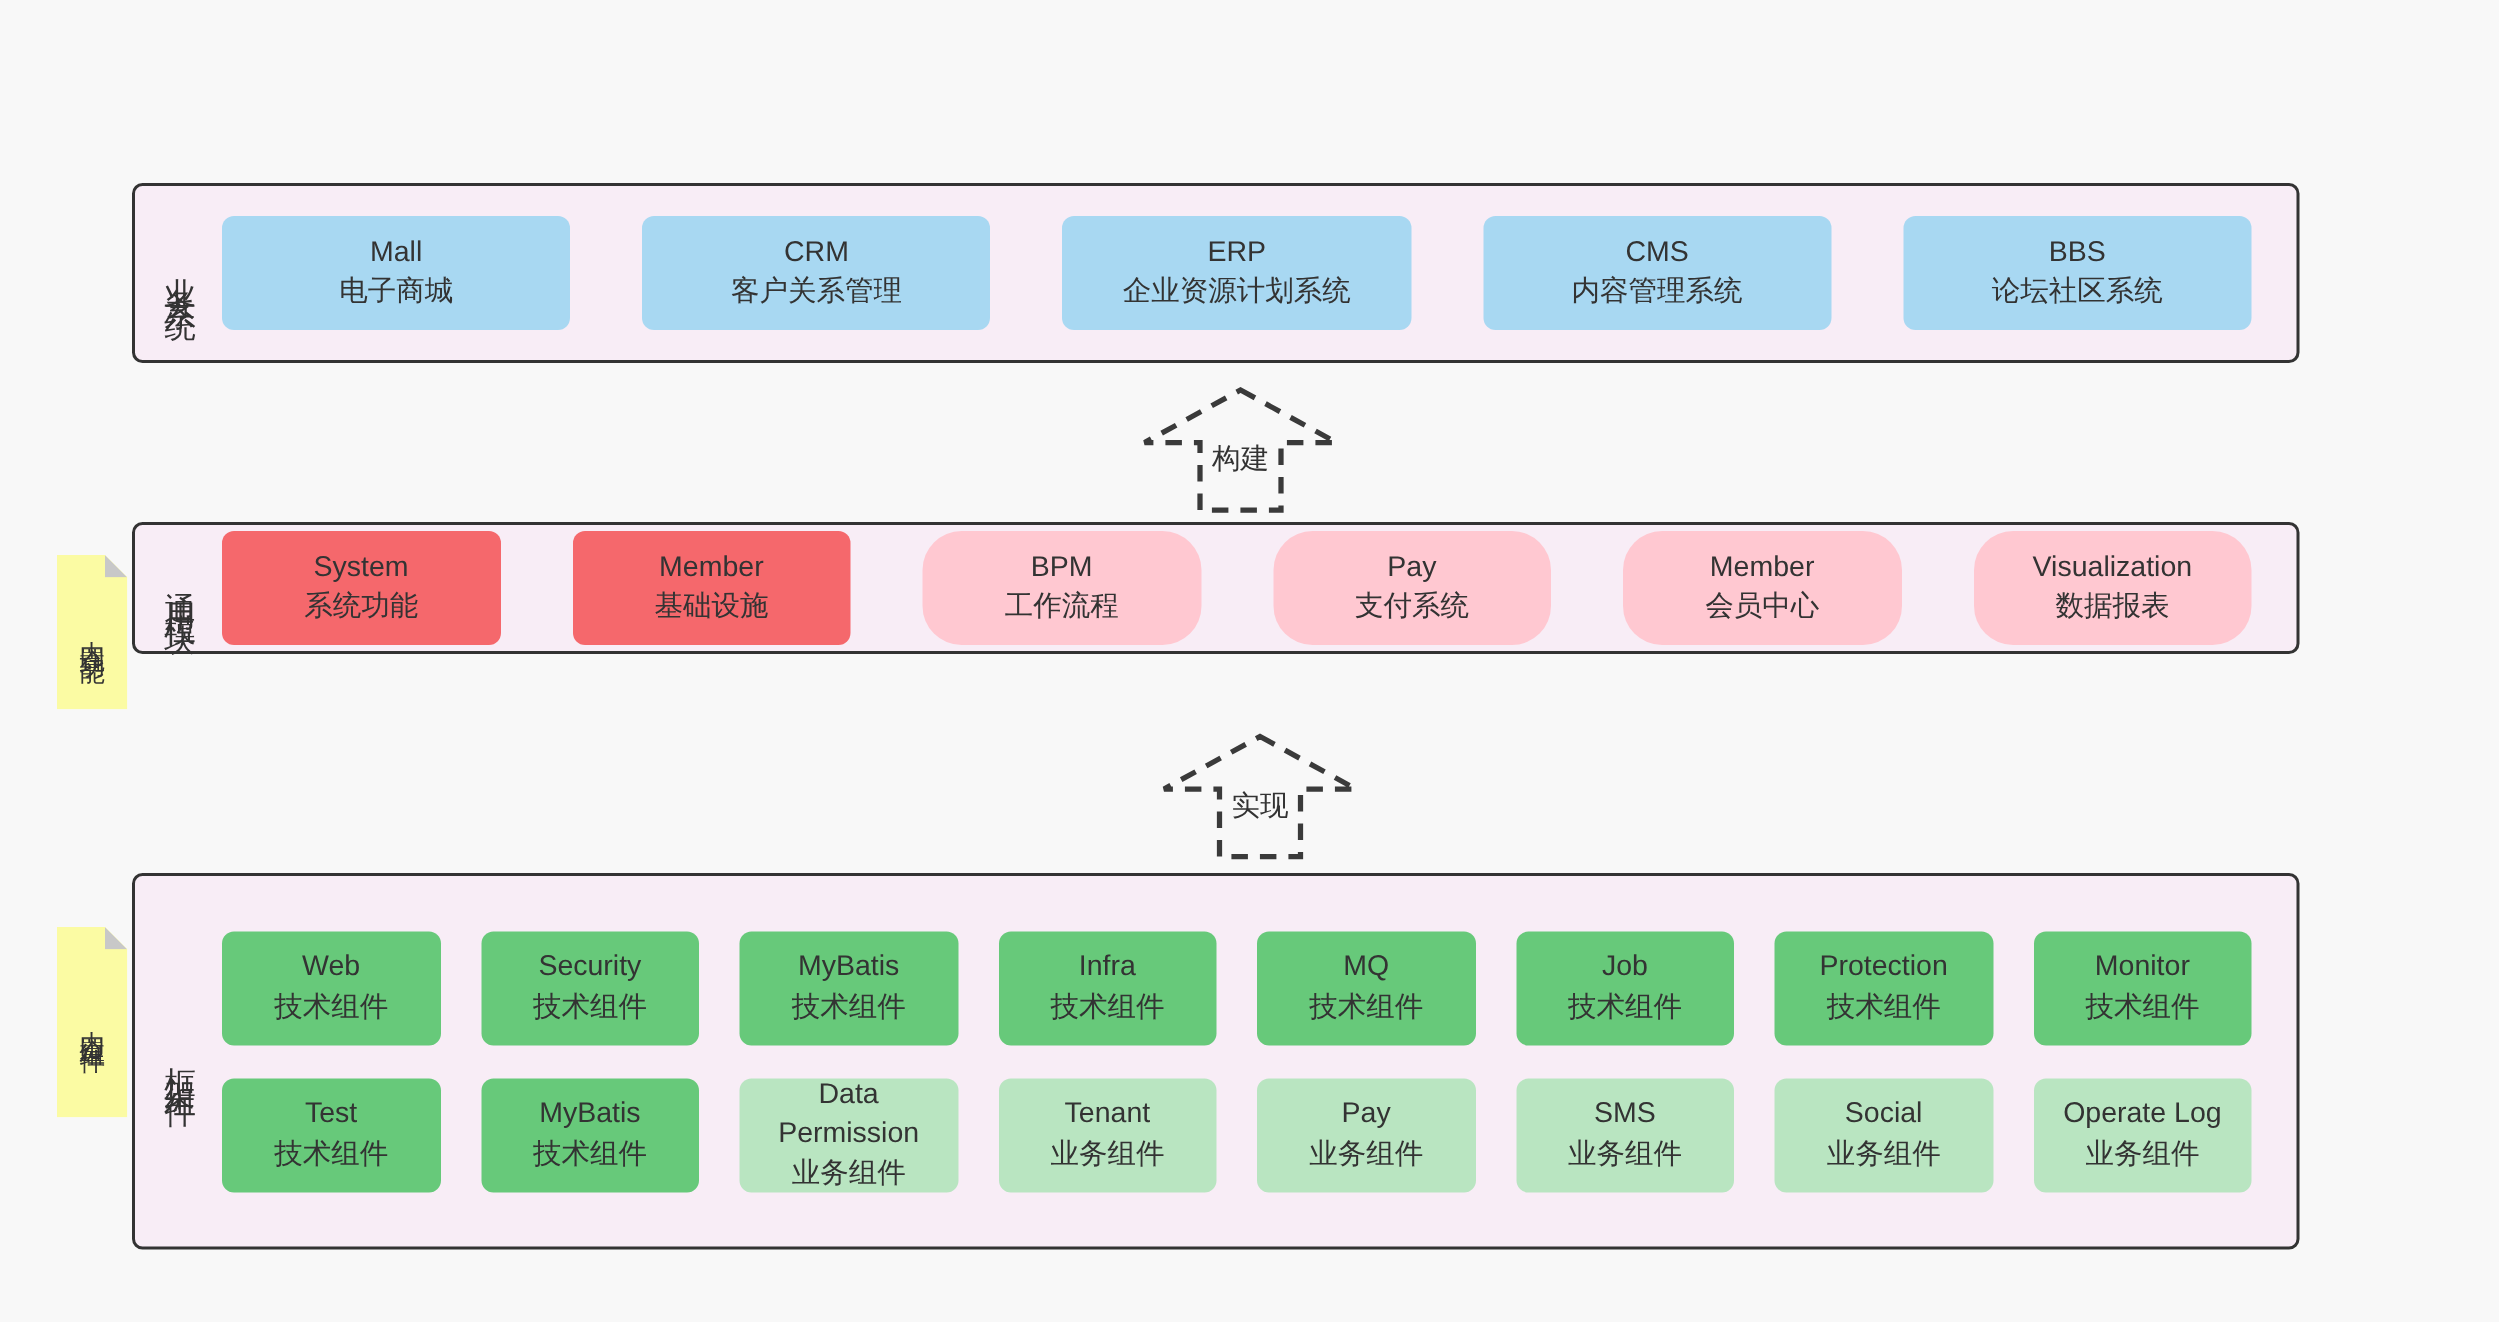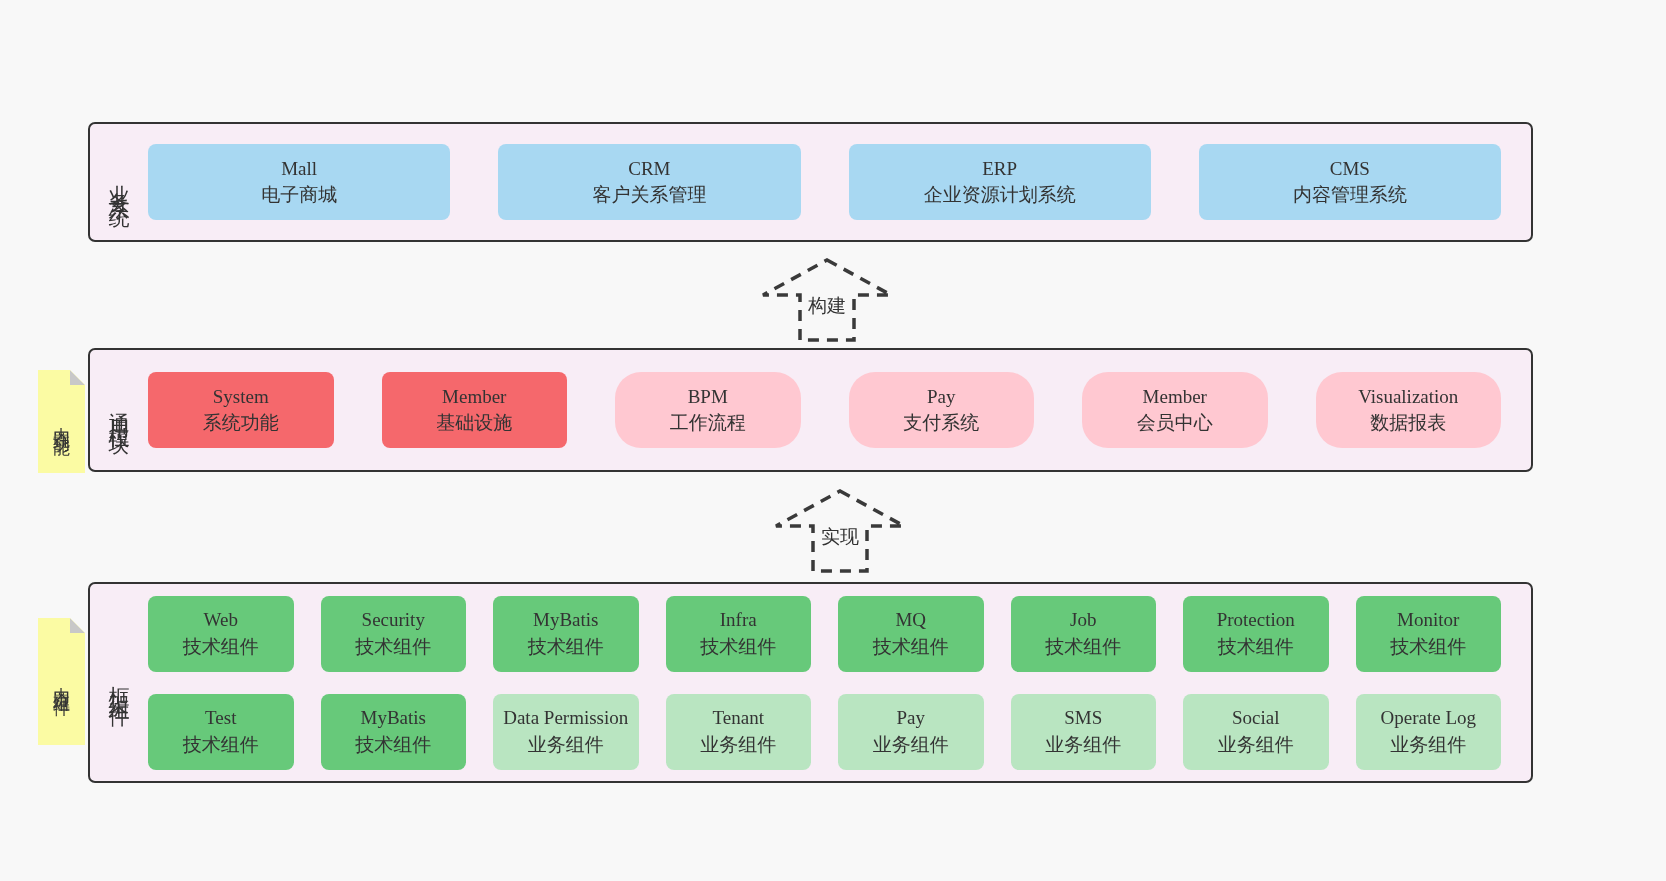--- a/index.html
+++ b/index.html
@@ -15,22 +15,22 @@
     position:absolute;
     left:88px;
     width:1445px;
     background:#f8edf6;
     border:2px solid #333;
     border-radius:7px;
     display:flex;
     align-items:stretch;
   }
   .layer-1 { top:122px; height:120px; }
-  .layer-2 { top:348px; height:124px; }
-  .layer-3 { top:582px; height:201px; }
+  .layer-2 { top:348px; height:88px; }
+  .layer-3 { top:582px; height:251px; }
   .vlabel {
     width:58px;
     display:flex;
     align-items:center;
     justify-content:center;
     writing-mode:vertical-rl;
     text-orientation:upright;
     font-size:21px;
     letter-spacing:7px;
     color:#333;
@@ -40,21 +40,20 @@
     flex:1;
     display:flex;
     flex-direction:column;
     justify-content:center;
     gap:22px;
     padding-right:30px;
   }
   .row {
     display:flex;
     gap:48px;
-    font-family:Liberation Serif, serif;
   }
   .layer-3 .row { gap:27px; }
   .box {
     flex:1;
     height:76px;
     border-radius:8px;
     display:flex;
     flex-direction:column;
     align-items:center;
     justify-content:center;
@@ -117,20 +116,24 @@
         <div>客户关系管理</div>
       </div>
       <div class="box v-blue">
         <div>ERP</div>
         <div>企业资源计划系统</div>
       </div>
       <div class="box v-blue">
         <div>CMS</div>
         <div>内容管理系统</div>
       </div>
+      <div class="box v-blue">
+        <div>BBS</div>
+        <div>论坛社区系统</div>
+      </div>
     </div>
   </div>
 </div>
 
 <div class="arrow arrow-1">
   <svg width="140" height="86" viewBox="0 0 140 86">
     <polygon points="70,3 134,38 97,38 97,83 43,83 43,38 6,38" fill="#f8f8f8" stroke="#3a3a3a" stroke-width="3.5" stroke-dasharray="11 8" stroke-linejoin="miter"></polygon>
     <rect x="47" y="36" width="46" height="26" fill="#f8f8f8"></rect>
     <text x="70" y="55" text-anchor="middle">构建</text>
   </svg>

